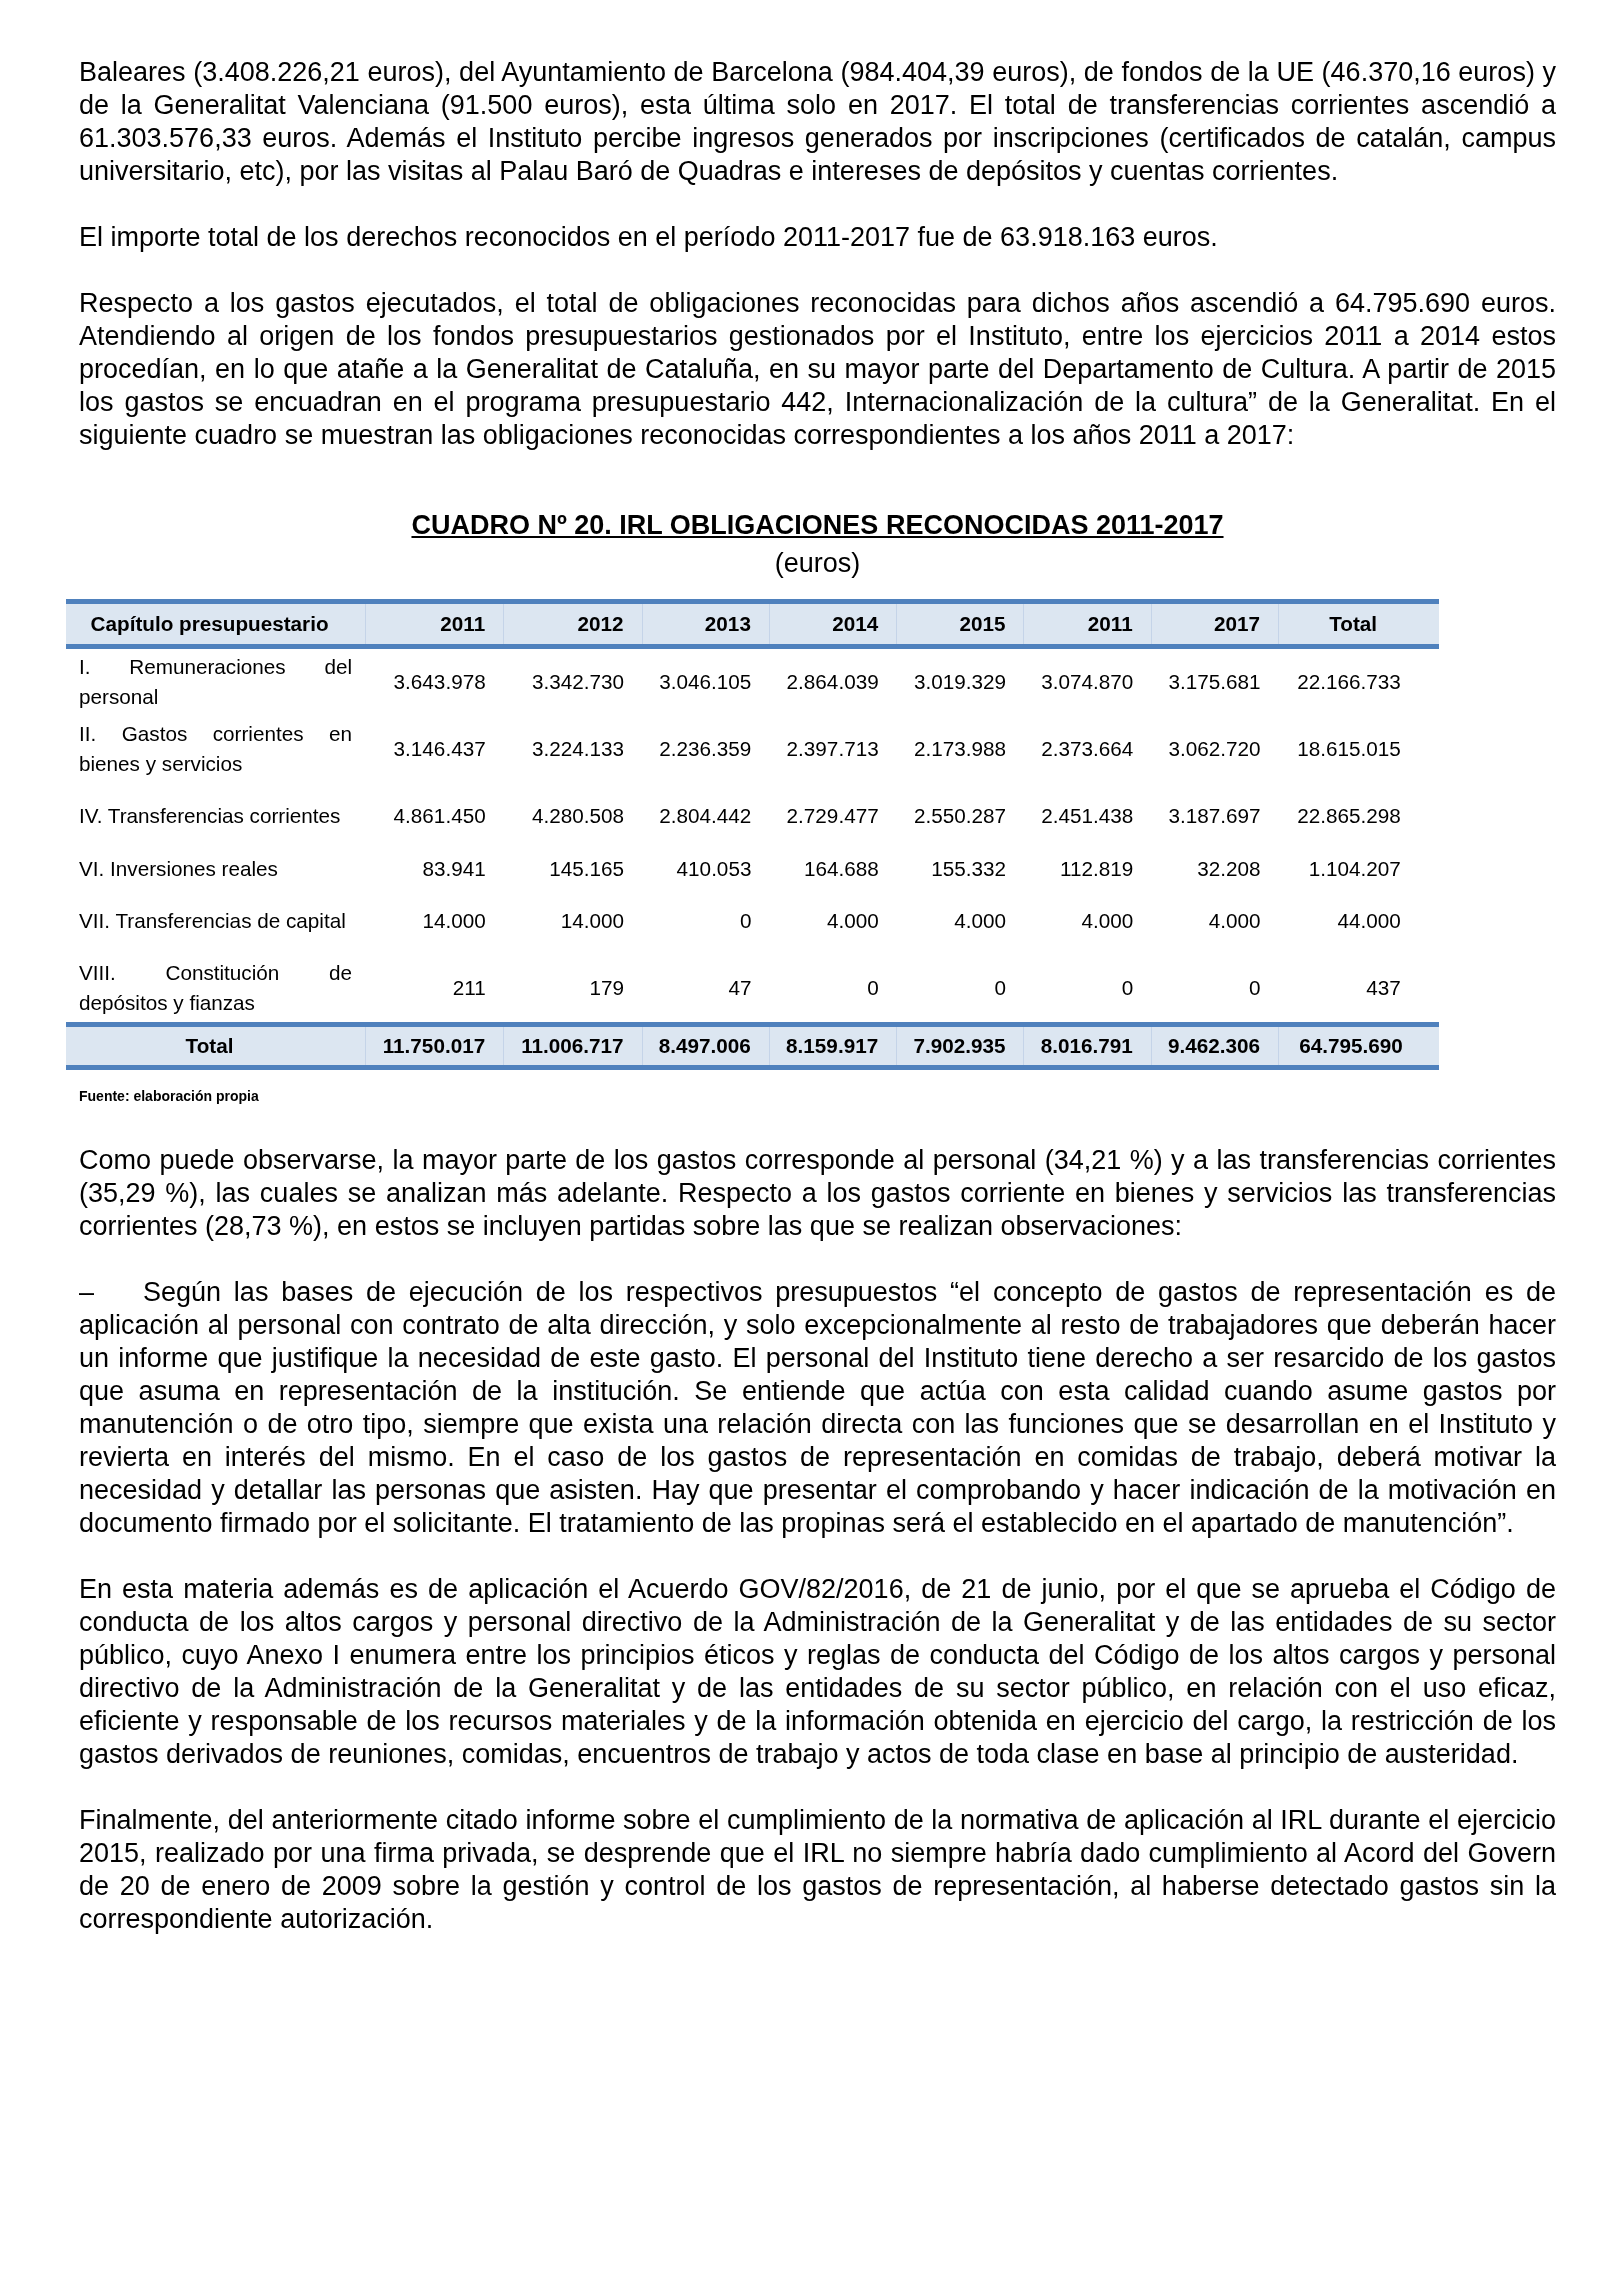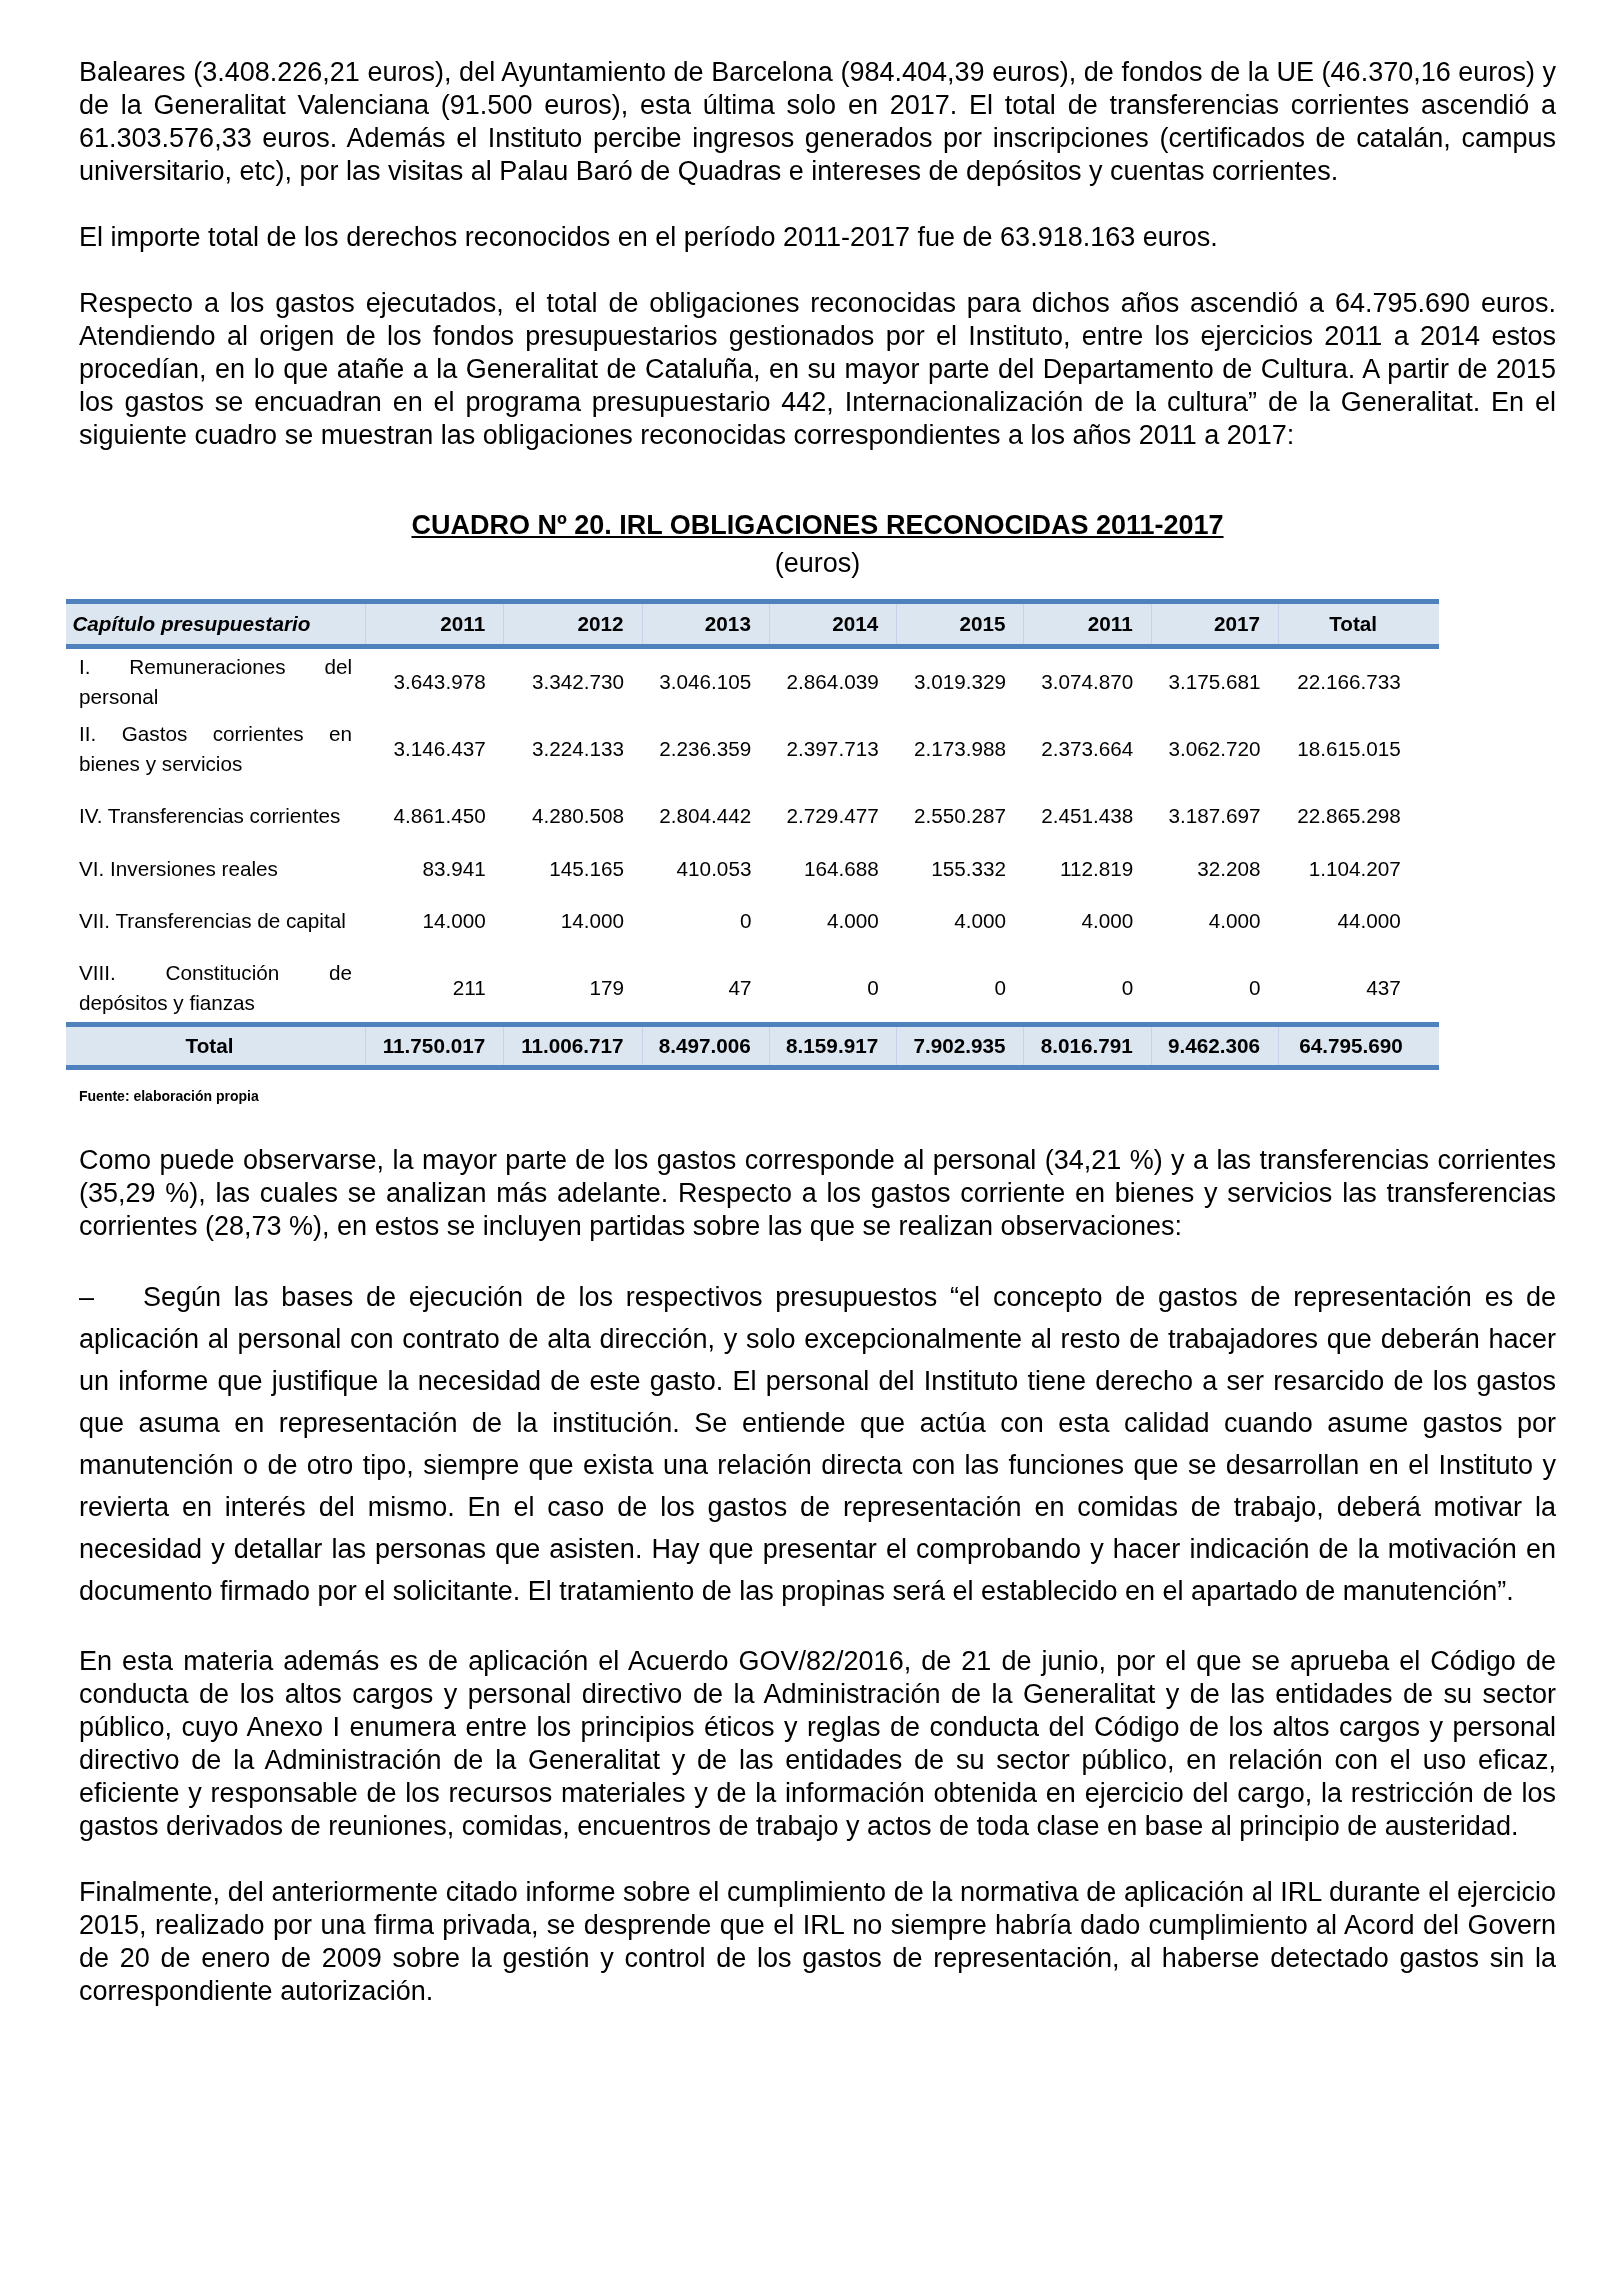--- a/index.html
+++ b/index.html
@@ -46,21 +46,21 @@
       border-top: 5px solid #4f81bd;
       border-bottom: 5px solid #4f81bd;
     }
     table.data thead th {
       height: 40px;
       font-weight: bold;
       text-align: right;
       padding: 0 18px 0 6.6px;
       border-left: 0.8px solid #c5d4e8;
     }
-    table.data thead th:first-child { text-align: left; border-left: none; font-style: italic; }
+    table.data thead th:first-child { text-align: center; border-left: none; }
     table.data thead th:last-child { text-align: center; }
     table.data tbody td {
       text-align: right;
       padding: 0 18px 0 6.6px;
       height: 67px;
       vertical-align: middle;
     }
     table.data tbody td.label {
       text-align: justify;
       text-align-last: left;
@@ -85,21 +85,21 @@
     }
     table.data tfoot td:first-child { text-align: center; border-left: none; }
     table.data tfoot td:last-child { padding-right: 36px; }
     .source {
       font-size: 14px;
       margin: 18px 0 40px 0;
       font-weight: bold;
     }
     .bullet-para {
       font-size: 27px;
-      line-height: 42px;
+      line-height: 33px;
       text-align: justify;
       margin: 0 0 33px 0;
     }
     .dash { display: inline-block; width: 64px; }
   </style>
 </head>
 <body>
 
 <div class="page">
   <p class="body-text">Baleares (3.408.226,21 euros), del Ayuntamiento de Barcelona (984.404,39 euros), de fondos de la UE (46.370,16 euros) y de la Generalitat Valenciana (91.500 euros), esta última solo en 2017. El total de transferencias corrientes ascendió a 61.303.576,33 euros. Además el Instituto percibe ingresos generados por inscripciones (certificados de catalán, campus universitario, etc), por las visitas al Palau Baró de Quadras e intereses de depósitos y cuentas corrientes.</p>

